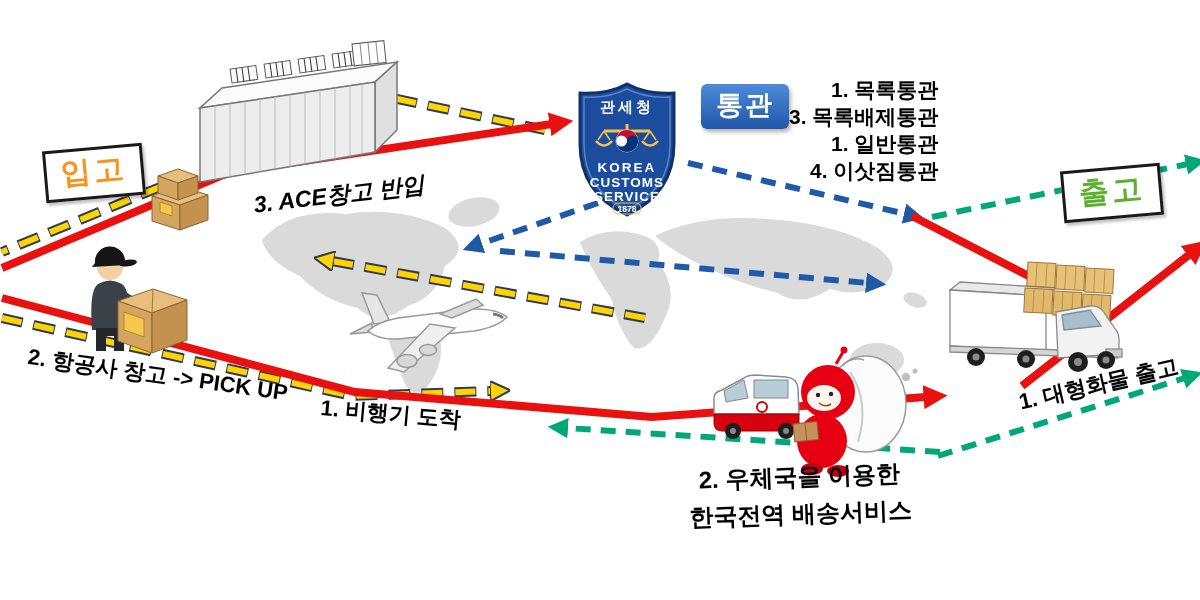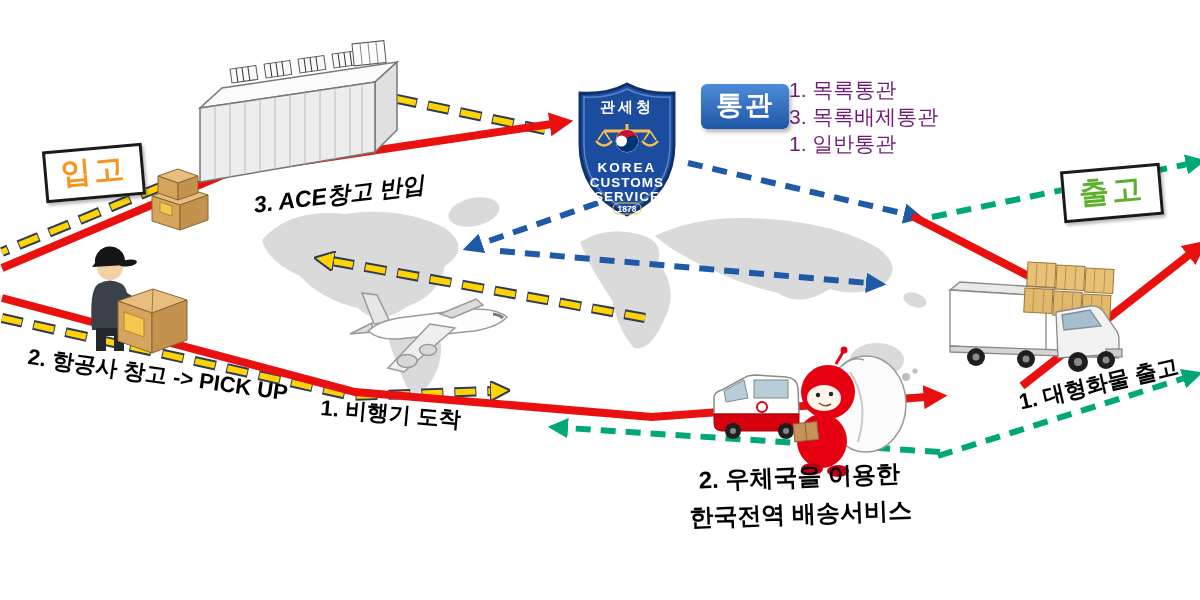--- a/index.html
+++ b/index.html
@@ -9,22 +9,22 @@
   .layer { position:absolute; left:0; top:0; }
   .badge { position:absolute; font-weight:bold; white-space:nowrap; }
   .frame-badge { background:#fff; border:3px solid #1a1a1a; padding:1px 14px 4px;
                  font-size:30px; letter-spacing:3px; box-shadow:2px 3px 3px rgba(0,0,0,.25); }
   .inbound  { left:44px;  top:147px; color:#F7941D; transform:rotate(-5deg); }
   .outbound { left:1062px; top:167px; color:#5FAF2F; transform:rotate(-5deg); }
   .customs-badge { position:absolute; left:701px; top:84px; color:#fff; font-weight:bold;
                    font-size:27px; letter-spacing:2px; padding:3px 15px 6px;
                    background:linear-gradient(#4D8BD8,#2057A8); border-radius:6px;
                    box-shadow:2px 3px 4px rgba(0,0,0,.3); }
-  .customs-list { position:absolute; left:789px; top:76px; font-size:21px; font-weight:normal;
-                  color:#701a75; line-height:27px; white-space:nowrap; }
+  .customs-list { position:absolute; left:789px; top:76px; font-size:21px; font-weight:bold;
+                  color:#000000; line-height:27px; white-space:nowrap;text-align:right; }
   .step { position:absolute; font-weight:bold; color:#000; white-space:nowrap; }
   .step-ace   { left:252px; top:190px; font-size:23px; font-style:italic;
                 transform:rotate(-7deg); transform-origin:left top; }
   .step-pickup{ left:30px;  top:342px; font-size:22px; transform:rotate(8deg);  transform-origin:left top; }
   .step-plane { left:322px; top:393px; font-size:22px; transform:rotate(5deg);  transform-origin:left top; }
   .step-post  { left:655px; top:458px; font-size:24px; width:290px; text-align:center;
                 line-height:37px; transform:rotate(-2deg); }
   .step-truck { left:1016px; top:388px; font-size:22px; transform:rotate(-13deg); transform-origin:left top; }
 </style>
 </head>
@@ -291,20 +291,21 @@
 </svg>
 
 <div class="badge frame-badge inbound">입고</div>
 <div class="badge frame-badge outbound">출고</div>
 <div class="customs-badge">통관</div>
 
 <div class="customs-list">
   <div>1. 목록통관</div>
   <div>3. 목록배제통관</div>
   <div>1. 일반통관</div>
+  <div>4. 이삿짐통관</div>
 </div>
 
 <div class="step step-ace">3. ACE창고 반입</div>
 <div class="step step-pickup">2. 항공사 창고 -&gt; PICK UP</div>
 <div class="step step-plane">1. 비행기 도착</div>
 <div class="step step-post">
   <div>2. 우체국을 이용한</div>
   <div>한국전역 배송서비스</div>
 </div>
 <div class="step step-truck">1. 대형화물 출고</div>

